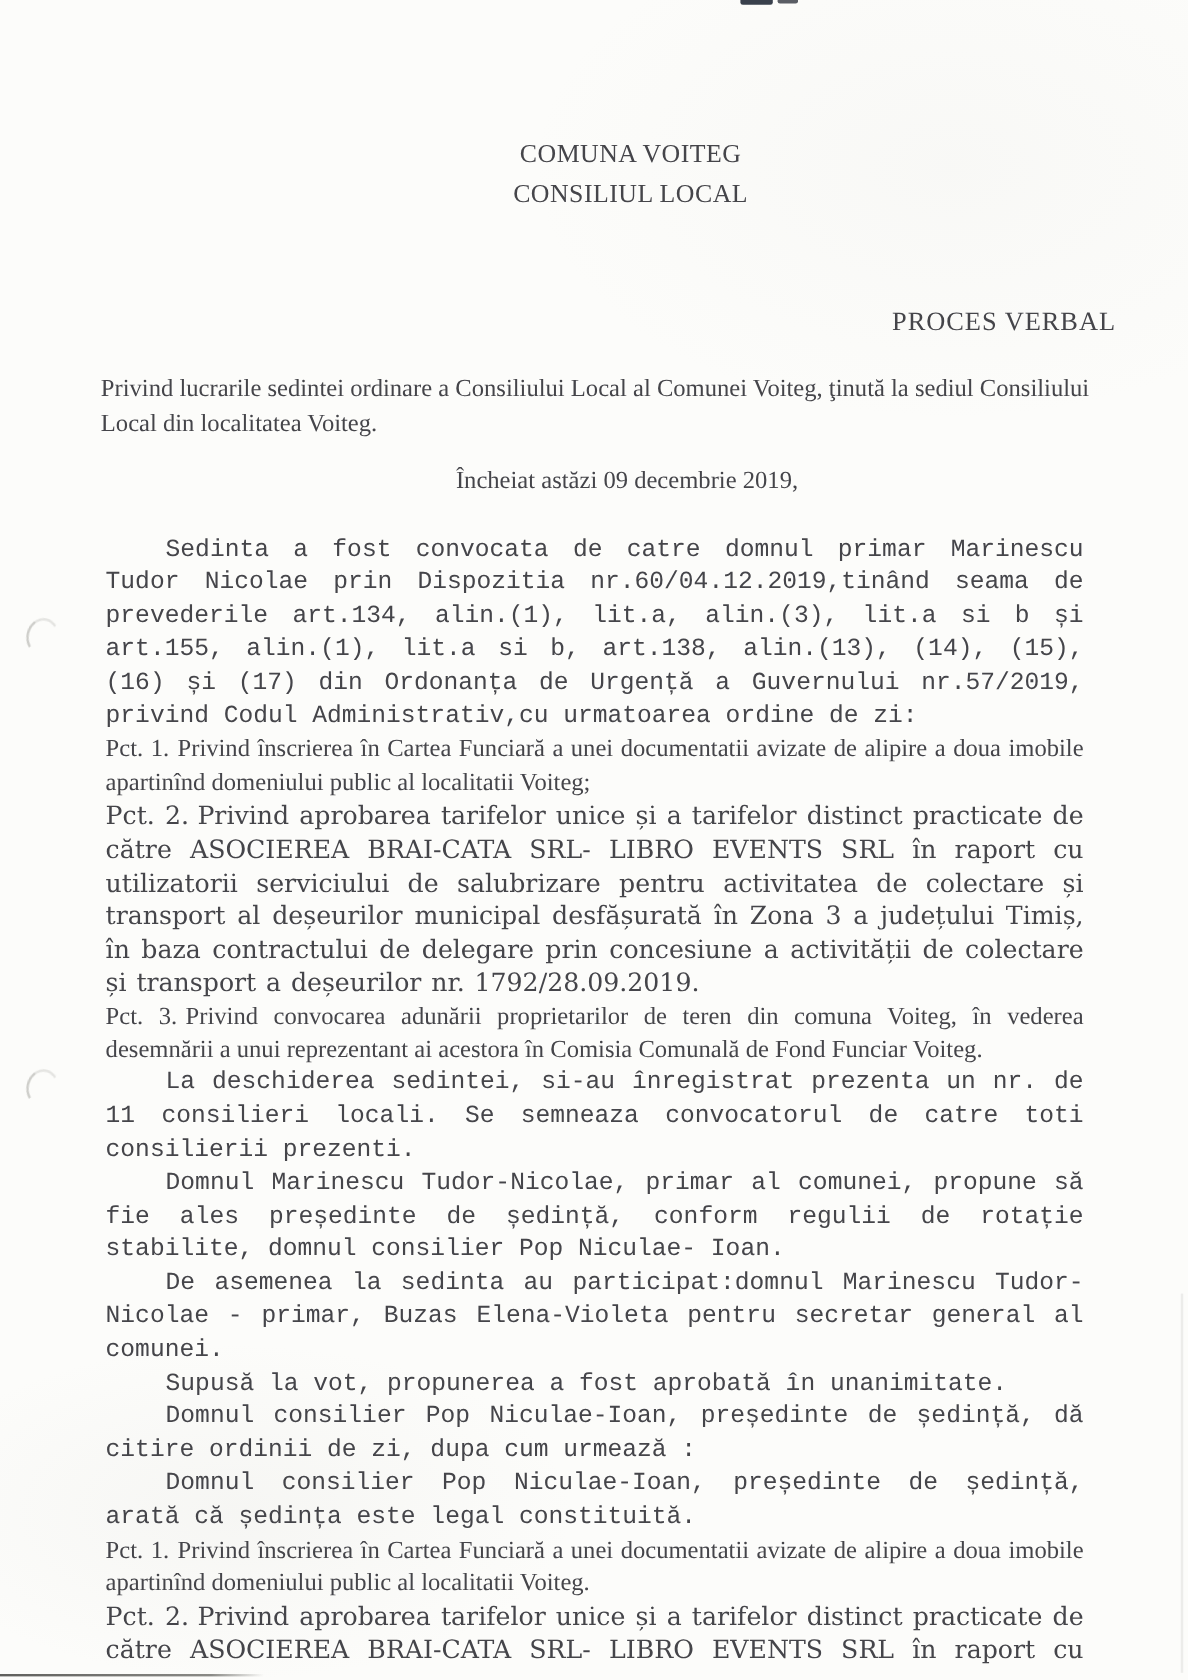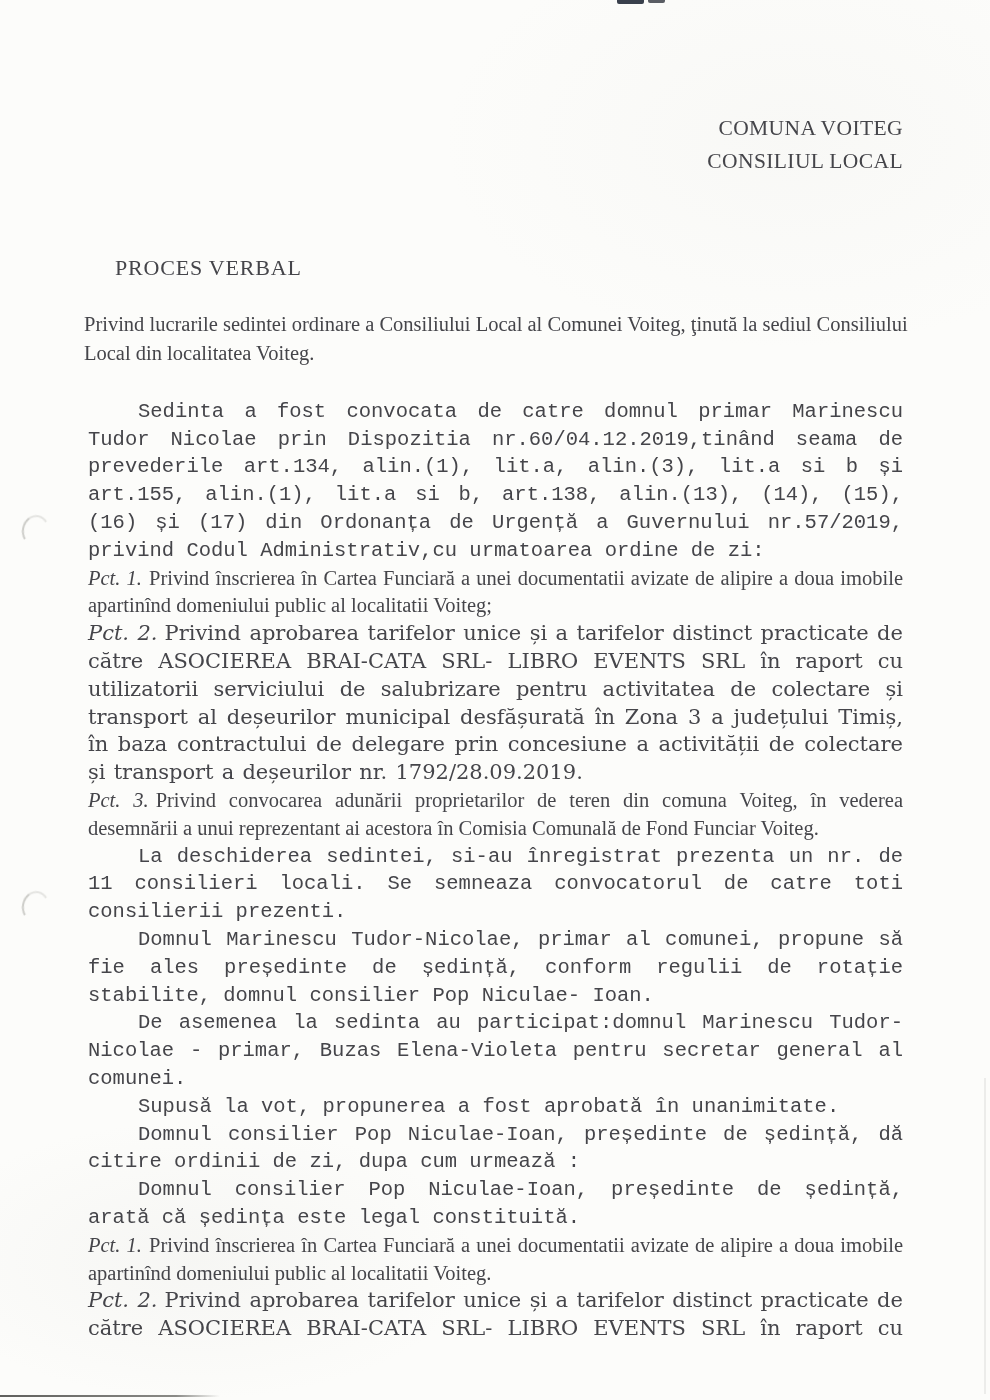--- a/index.html
+++ b/index.html
@@ -44,34 +44,34 @@
   .scanline-right {
     position: absolute; right: 4px; top: 1078px; width: 2px; height: 316px;
     background: #ececea;
   }
   
   .content {
     position: absolute; left: 88px; right: 87px; top: 0;
     font-size: 20.5px; line-height: 27.8px;
     text-align: justify;
   }
-  .header { margin: 112px 0 0 60px; font-size: 21.5px; line-height: 33px; letter-spacing: 0.4px; text-align: right; }
+  .header { margin: 112px 0 0 60px; font-size: 21.5px; line-height: 33px; letter-spacing: 0.4px; text-align: center; }
   .doc-title {
-    margin-top: 76px; text-align: left; font-size: 22px; letter-spacing: 0.8px;
+    margin-top: 76px; text-align: right; font-size: 22px; letter-spacing: 0.8px;
     transform: translateX(27px);
   }
   .doc-subtitle {
     margin-top: 28px; text-align: left; line-height: 29.5px;
     margin-left: -4px; margin-right: -38px;
   }
   .doc-date { margin-top: 19px; text-align: center; transform: translateX(27px); }
   .body-text { margin-top: 29px; }
   .body-text p { margin: 0; }
   p.ind { text-indent: 50px; font-family: Liberation Mono, monospace; }
-  .pct-label { font-style: italic; margin-right: 7px; }
+  .pct-label { margin-right: 7px; }
   p.alt {
     font-family: "DejaVu Serif", serif;
     font-size: 21px; word-spacing: 1.5px;
   }
   p.cut { text-align-last: justify; }
 </style>
 </head>
 <body>
 
 <div class="page">
@@ -87,20 +87,21 @@
 
     <div class="header">
       <div>COMUNA VOITEG</div>
       <div>CONSILIUL LOCAL</div>
     </div>
 
     <div class="doc-title">PROCES VERBAL</div>
 
     <div class="doc-subtitle">Privind lucrarile  sedintei ordinare a Consiliului Local al Comunei Voiteg, ţinută la sediul Consiliului Local din localitatea Voiteg.</div>
 
+    <div class="doc-date">Încheiat astăzi 09 decembrie 2019,</div>
 
     <div class="body-text">
 
       <p class="ind"><span>Sedinta a fost convocata de catre domnul primar Marinescu Tudor Nicolae prin Dispozitia nr.60/04.12.2019,tinând seama de prevederile art.134, alin.(1), lit.a, alin.(3), lit.a si b și art.155, alin.(1), lit.a si b, art.138, alin.(13), (14), (15), (16) și (17) din Ordonanța de Urgență a Guvernului nr.57/2019, privind Codul Administrativ,cu urmatoarea ordine de zi:</span></p>
 
       <p><span class="pct-label">Pct. 1.</span><span>Privind înscrierea în Cartea Funciară a unei documentatii avizate de alipire a doua imobile apartinînd domeniului public al localitatii Voiteg;</span></p>
 
       <p class="alt"><span class="pct-label">Pct. 2.</span><span>Privind aprobarea tarifelor unice și a tarifelor distinct practicate de către ASOCIEREA BRAI-CATA SRL- LIBRO EVENTS SRL în raport cu utilizatorii serviciului de salubrizare pentru activitatea de colectare și transport al deșeurilor municipal desfășurată în Zona 3 a județului Timiș, în baza contractului de delegare prin concesiune a activității de colectare și transport a deșeurilor nr. 1792/28.09.2019.</span></p>
 
       <p><span class="pct-label">Pct. 3.</span><span>Privind convocarea adunării proprietarilor de teren din comuna Voiteg, în vederea desemnării a unui reprezentant ai acestora în Comisia Comunală de Fond Funciar Voiteg.</span></p>

